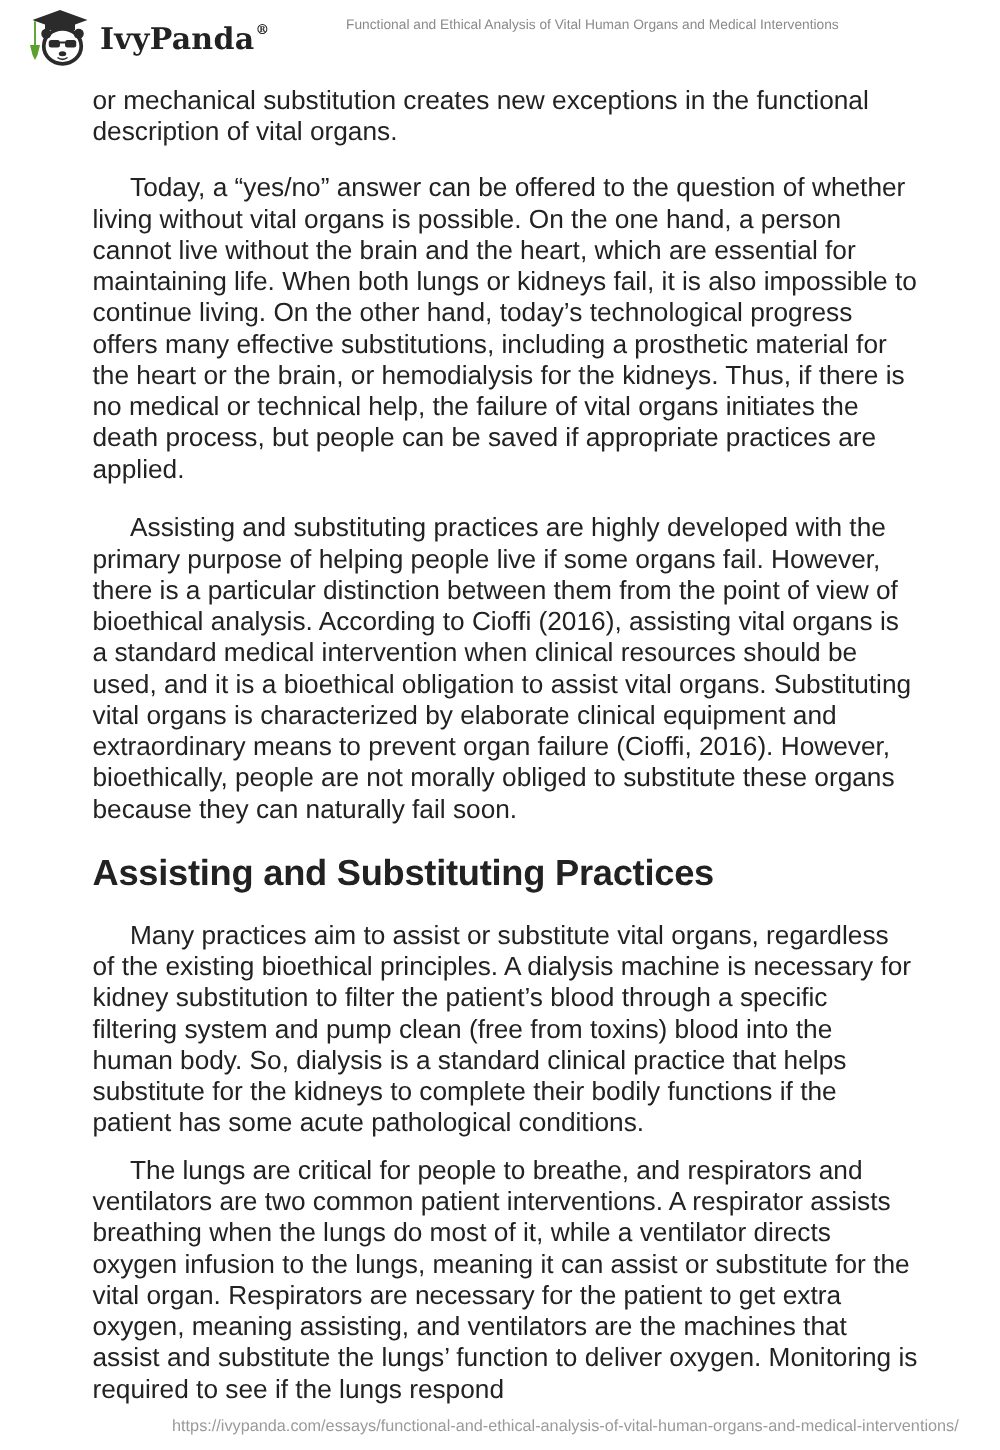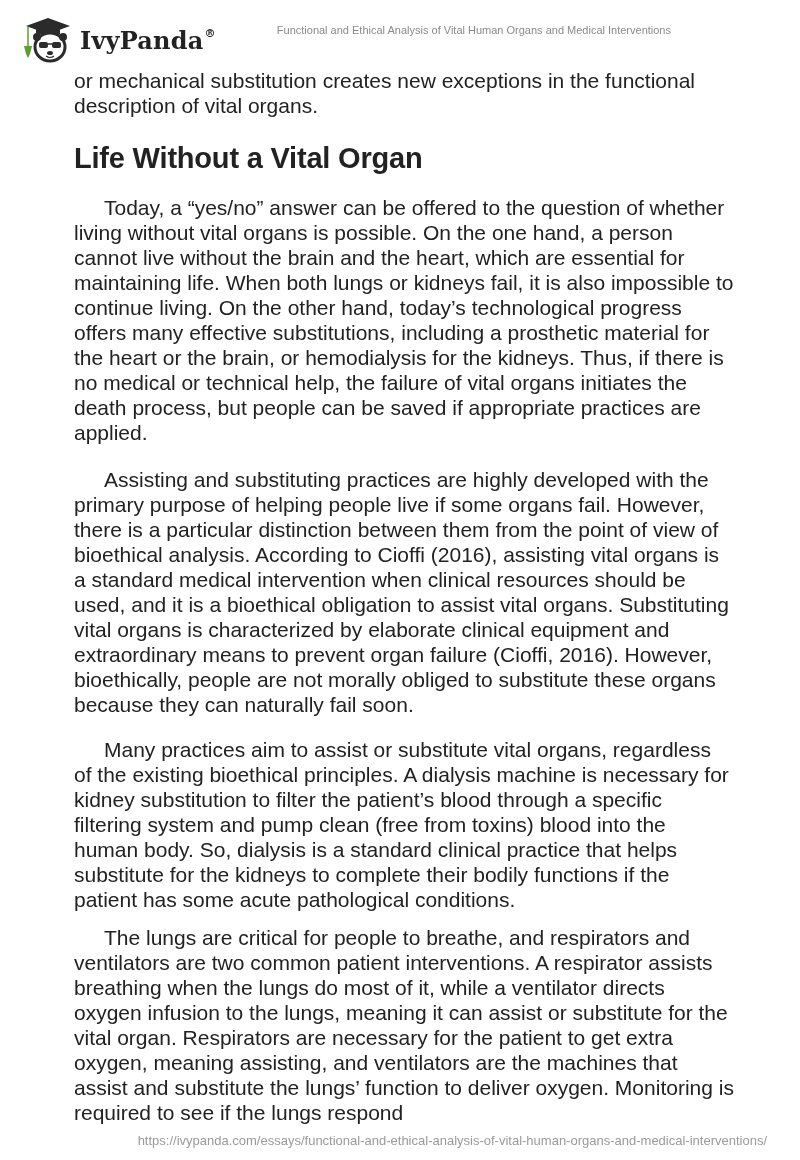--- a/index.html
+++ b/index.html
@@ -1,18 +1,18 @@
 <!DOCTYPE html>
 <html><head>
 <meta charset="utf-8">
 <style>
   html, body { margin: 0; padding: 0; background: #ffffff; }
   body { width: 800px; height: 1160px; position: relative; overflow: hidden;
          font-family: "Liberation Sans", sans-serif; color: #222222; }
-  .header { position: absolute; left: 0; top: 0; width: 704px; height: 58px; margin-top: 10px; }
+  .header { position: absolute; left: 0; top: 0; width: 704px; height: 58px; }
   .logo { position: absolute; left: 20px; top: 6px; display: flex; align-items: center; }
   .logo svg { width: 54px; height: 48px; }
   .logo-text { font-family: "DejaVu Serif", serif; font-weight: bold; font-size: 24px; color: #222; margin-left: 6px; letter-spacing: 0.2px; }
   .logo-text sup { font-size: 11px; vertical-align: 12px; margin-left: 1px; }
   .doc-title { position: absolute; right: 33px; top: 14px; font-size: 11px; color: #8a8a8a; }
   .content { position: absolute; left: 74px; top: 68px; width: 660px; }
   p { margin: 0; font-size: 21px; line-height: 25px; color: #222; }
   p.indent { text-indent: 30px; }
   h2 { margin: 0; font-size: 29px; font-weight: bold; color: #222; line-height: 34px; letter-spacing: -0.2px; }
   .footer-url { position: absolute; right: 33px; top: 1133px; font-size: 13px; color: #9a9a9a; }
@@ -37,22 +37,22 @@
       <path d="M26,40 Q30,43 34,40" stroke="#2b2b2b" stroke-width="1.2" fill="none"></path>
     </svg>
     <span class="logo-text"><span>IvyPanda</span><sup>®</sup></span>
   </div>
   <div class="doc-title">Functional and Ethical Analysis of Vital Human Organs and Medical Interventions</div>
 </div>
 
 <div class="content">
   <p>or mechanical substitution creates new exceptions in the functional description of vital organs.</p>
 
-  <h2 style="margin-top:23px;">Life Without a Vital Organ</h2>
   <p class="indent" style="margin-top:20px;">Today, a “yes/no” answer can be offered to the question of whether living without vital organs is possible. On the one hand, a person cannot live without the brain and the heart, which are essential for maintaining life. When both lungs or kidneys fail, it is also impossible to continue living. On the other hand, today’s technological progress offers many effective substitutions, including a prosthetic material for the heart or the brain, or hemodialysis for the kidneys. Thus, if there is no medical or technical help, the failure of vital organs initiates the death process, but people can be saved if appropriate practices are applied.</p>
 
   <p class="indent" style="margin-top:22px;">Assisting and substituting practices are highly developed with the primary purpose of helping people live if some organs fail. However, there is a particular distinction between them from the point of view of bioethical analysis. According to Cioffi (2016), assisting vital organs is a standard medical intervention when clinical resources should be used, and it is a bioethical obligation to assist vital organs. Substituting vital organs is characterized by elaborate clinical equipment and extraordinary means to prevent organ failure (Cioffi, 2016). However, bioethically, people are not morally obliged to substitute these organs because they can naturally fail soon.</p>
 
+  <h2 style="margin-top:22px;">Assisting and Substituting Practices</h2>
   <p class="indent" style="margin-top:20px;">Many practices aim to assist or substitute vital organs, regardless of the existing bioethical principles. A dialysis machine is necessary for kidney substitution to filter the patient’s blood through a specific filtering system and pump clean (free from toxins) blood into the human body. So, dialysis is a standard clinical practice that helps substitute for the kidneys to complete their bodily functions if the patient has some acute pathological conditions.</p>
   <p class="indent" style="margin-top:13px;">The lungs are critical for people to breathe, and respirators and ventilators are two common patient interventions. A respirator assists breathing when the lungs do most of it, while a ventilator directs oxygen infusion to the lungs, meaning it can assist or substitute for the vital organ. Respirators are necessary for the patient to get extra oxygen, meaning assisting, and ventilators are the machines that assist and substitute the lungs’ function to deliver oxygen. Monitoring is required to see if the lungs respond</p>
 </div>
 
 <div class="footer-url">https://ivypanda.com/essays/functional-and-ethical-analysis-of-vital-human-organs-and-medical-interventions/</div>
 
 </body></html>

